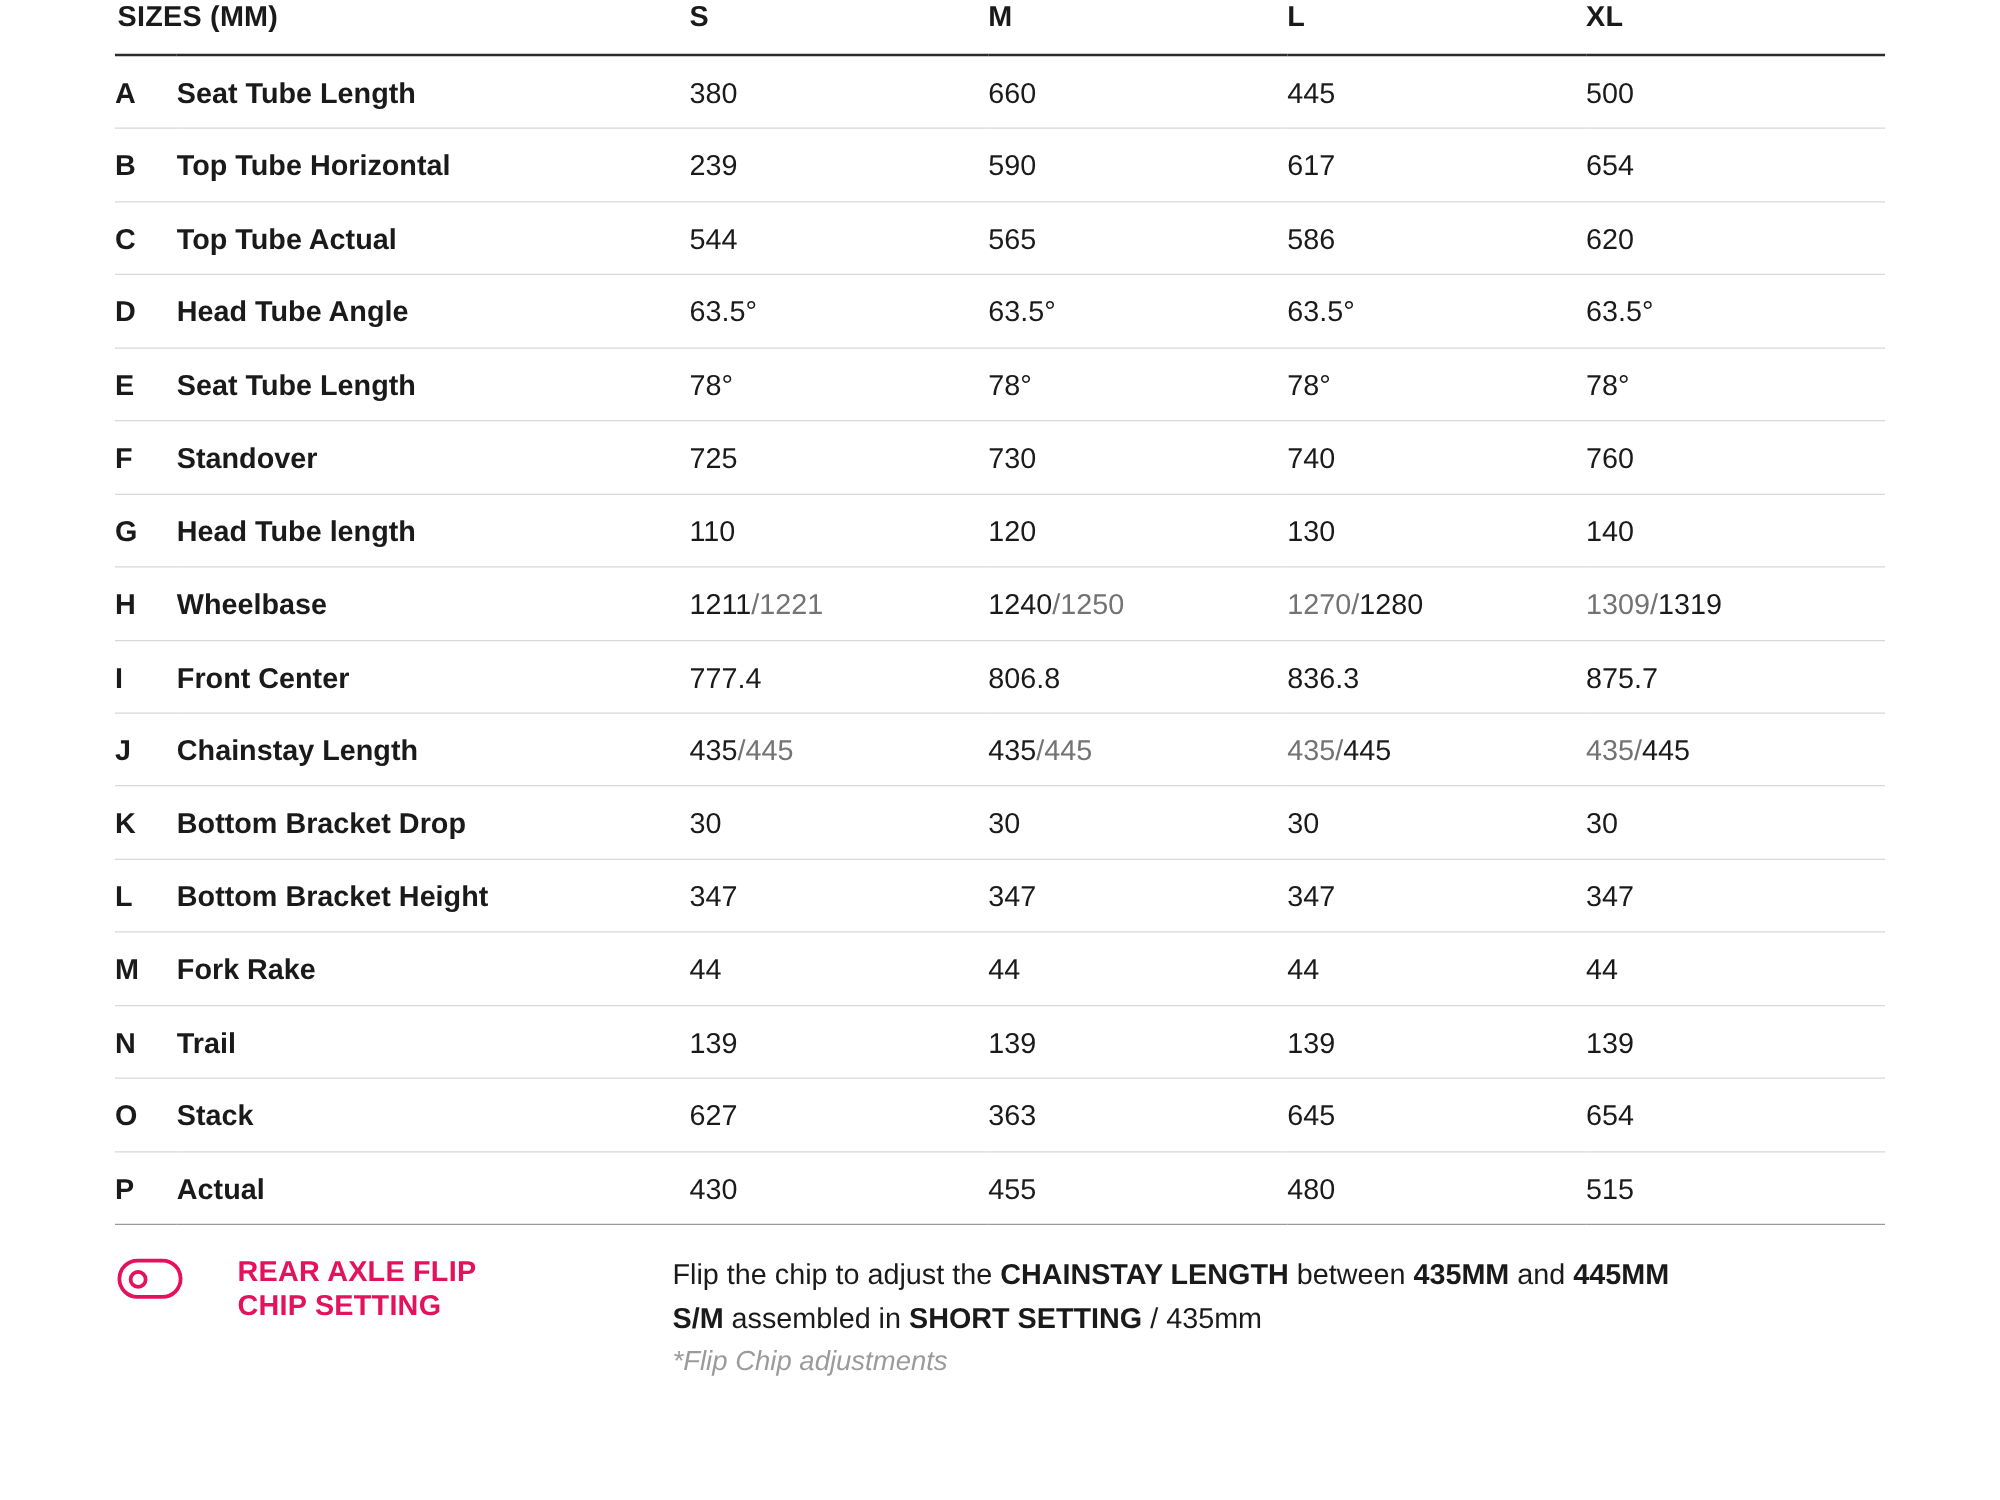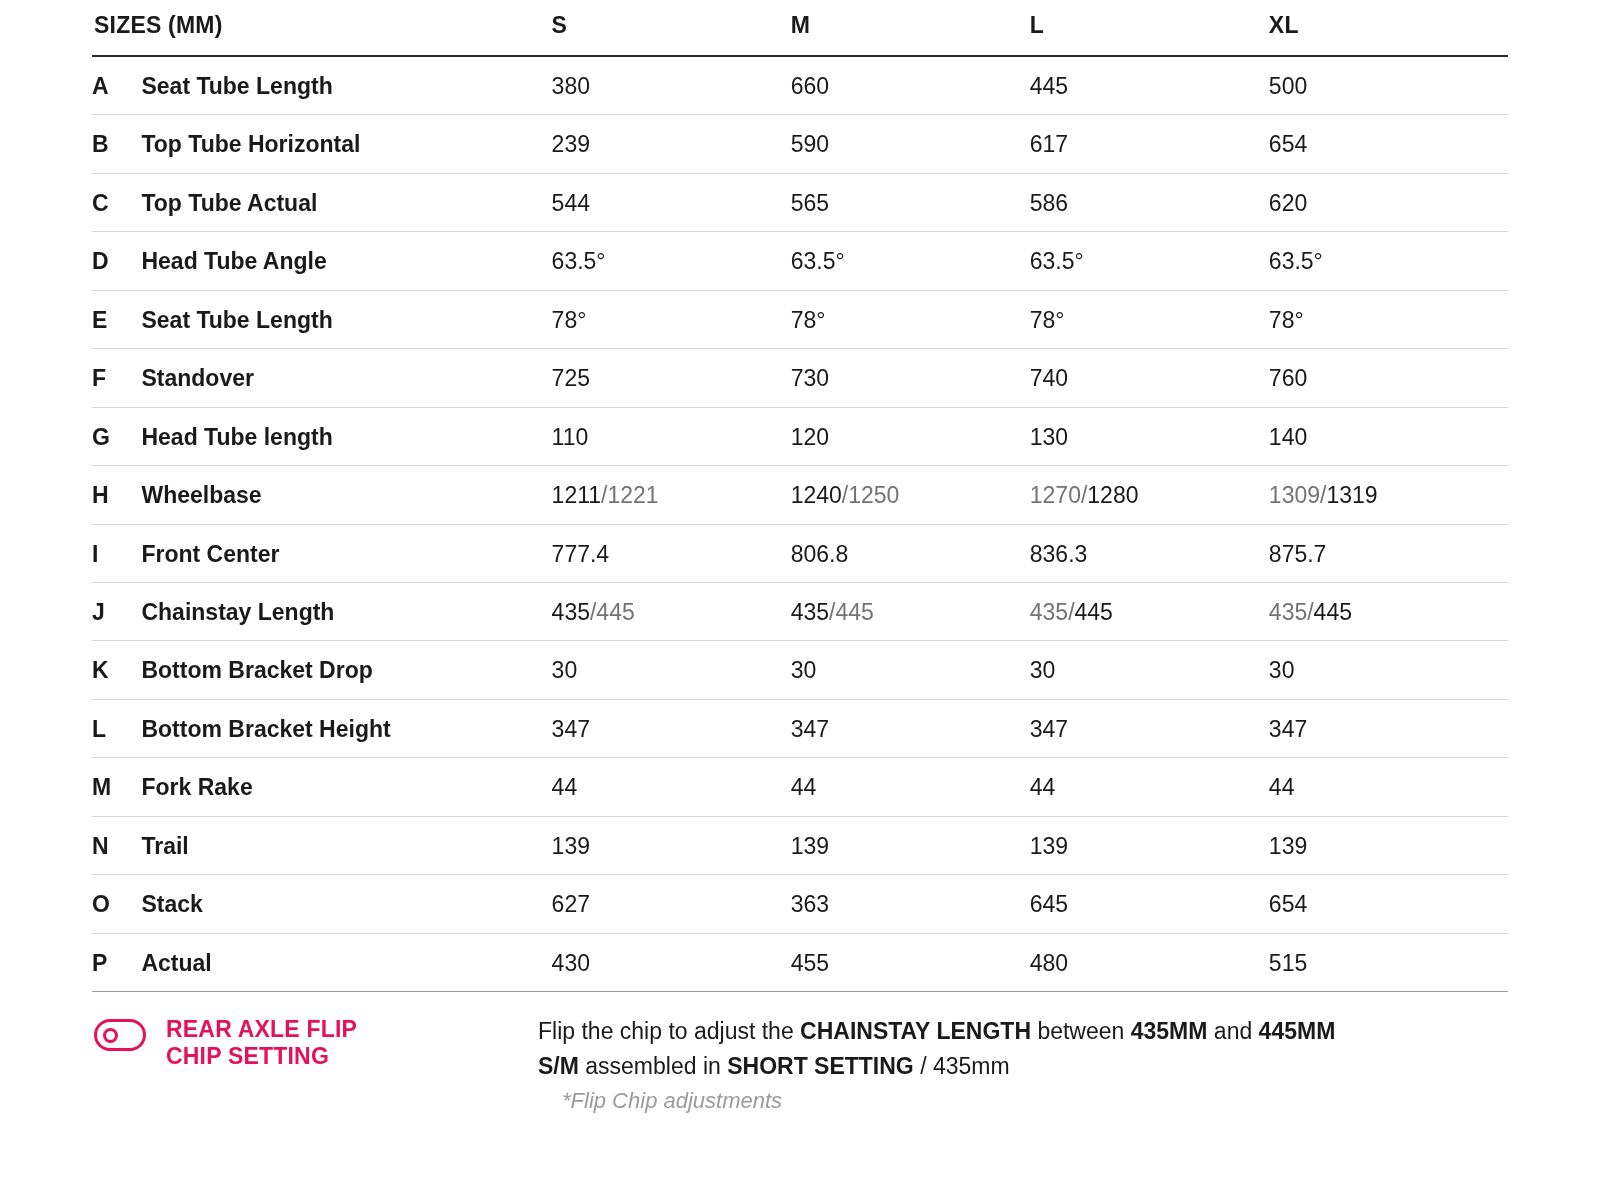--- a/index.html
+++ b/index.html
@@ -12,21 +12,21 @@
     height: 1200px;
     font-family: "Liberation Sans", sans-serif;
     color: #1a1a1a;
     -webkit-font-smoothing: antialiased;
   }
   .sheet {
     position: relative;
     width: 1600px;
     height: 896px;
     box-sizing: border-box;
-    padding: 12px 92px 0 92px;
+    padding: 0 92px 0 92px;
   }
   table.geo {
     width: 1416px;
     border-collapse: collapse;
     table-layout: fixed;
   }
   table.geo col.c-letter { width: 48px; }
   table.geo col.c-label  { width: 398px; }
   table.geo col.c-size   { width: 232px; }
 
@@ -71,20 +71,21 @@
   .footer {
     display: flex;
     align-items: flex-start;
     margin-top: 22px;
   }
   .flip-block {
     width: 446px;
     display: flex;
     align-items: flex-start;
     padding-top: 2px;
+    gap: 24px;
   }
   .flip-icon {
     width: 52px;
     height: 32px;
     border: 3px solid #e4115c;
     border-radius: 16px;
     box-sizing: border-box;
     display: flex;
     align-items: center;
     padding-left: 6px;
@@ -114,21 +115,20 @@
     line-height: 1.52;
     color: #1a1a1a;
     padding-top: 0px;
   }
   .notes .ln { white-space: nowrap; }
   .notes b { font-weight: bold; }
   .notes .italic-note {
     font-style: italic;
     color: #9b9b9b;
     font-size: 22px;
-    margin-left: 24px;
   }
 </style>
 </head>
 <body>
 
 <div class="sheet">
 
   <table class="geo">
     <colgroup>
       <col class="c-letter">

